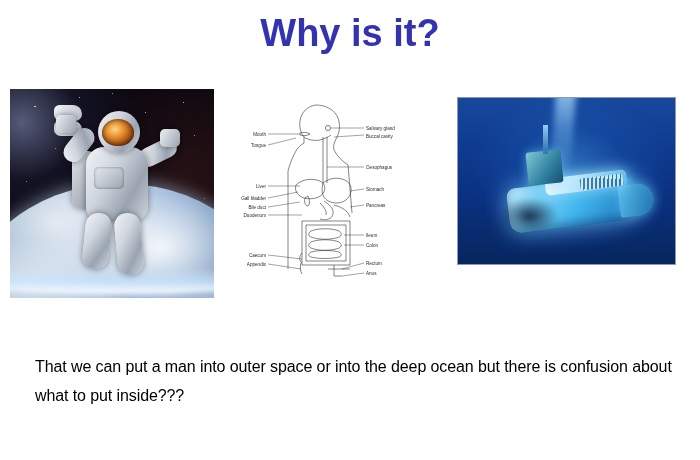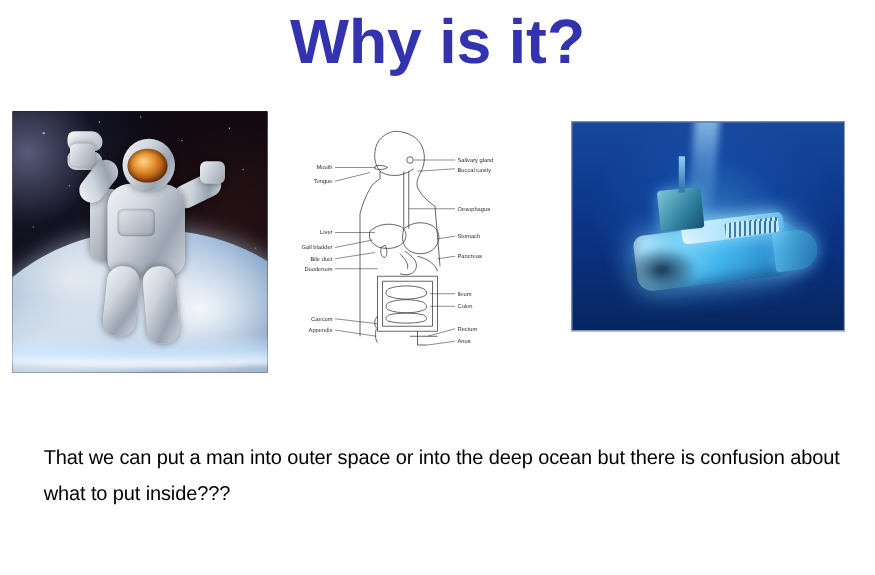--- a/index.html
+++ b/index.html
@@ -10,21 +10,21 @@
     overflow:hidden;
     position:relative;
   }
   .slide{position:relative;width:700px;height:460px;background:#fff;}
 
   
   .title{
     position:absolute;
     left:0; top:10px; width:700px;
     text-align:center;
-    font-size:50px;
+    font-size:38px;
     font-weight:bold;
     color:#3333b0;
     letter-spacing:0px;
     line-height:46px;
     white-space:nowrap;
   }
 
   
   .img-astronaut{
     position:absolute;

